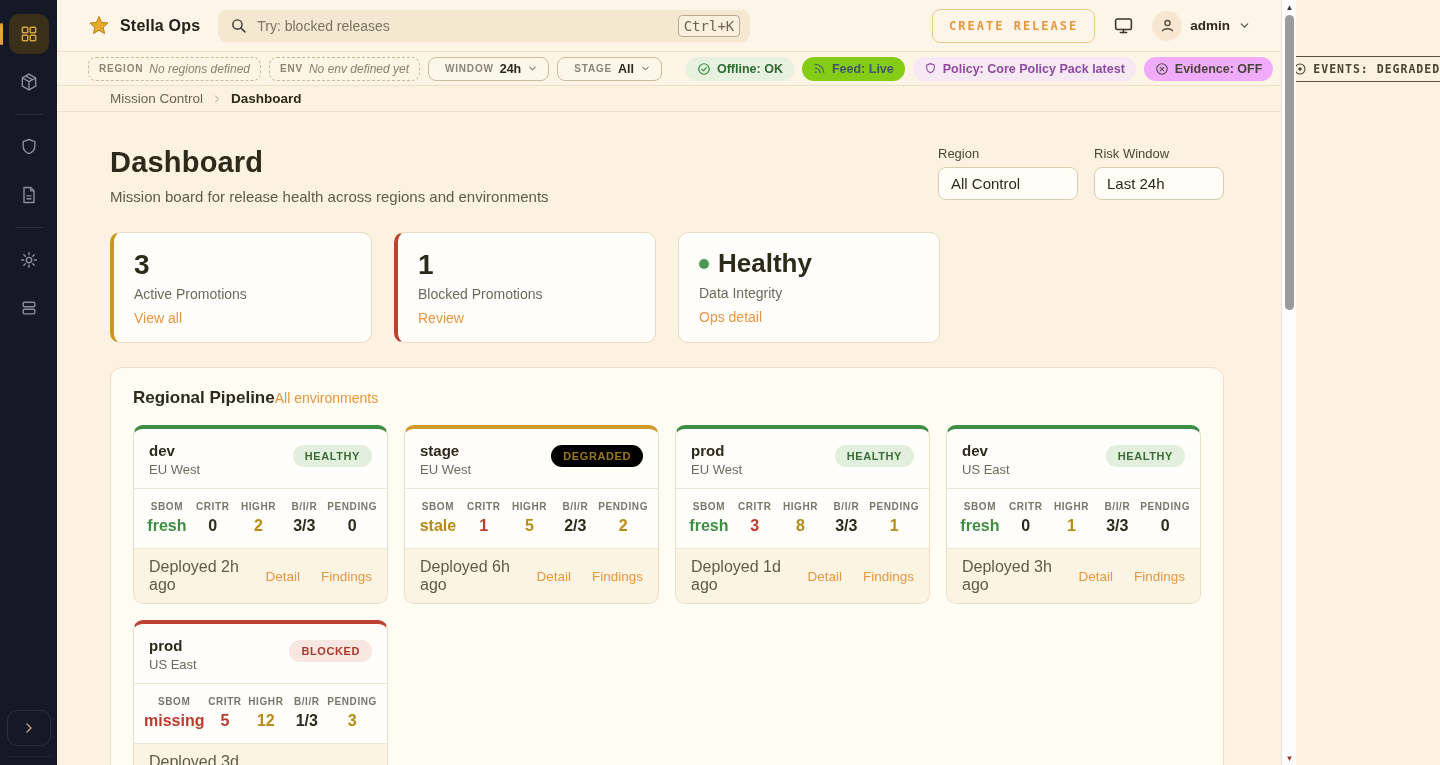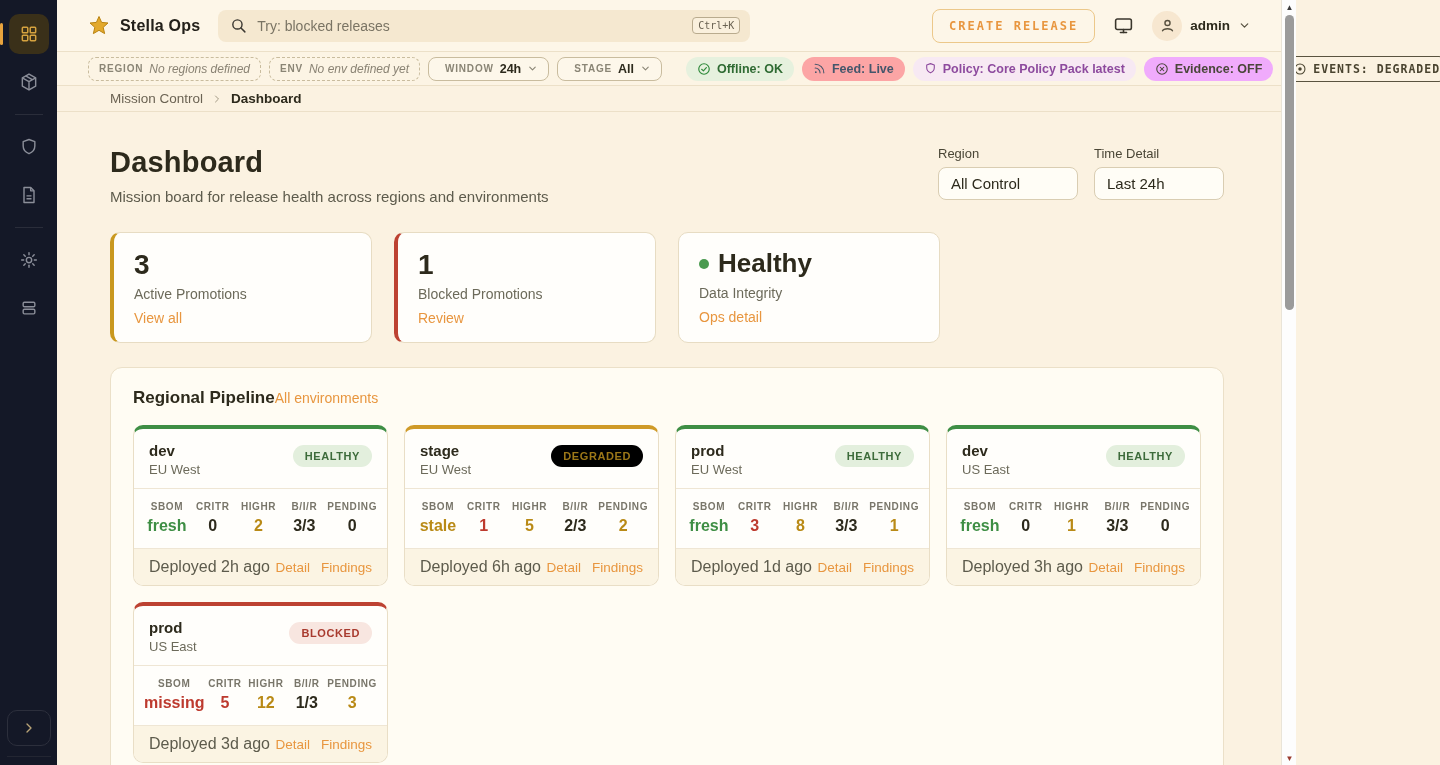--- a/index.html
+++ b/index.html
@@ -19,42 +19,42 @@
 
   
   .main { width:1224px; display:flex; flex-direction:column; height:765px; }
 
   
   .topbar { height:52px; background:#fdf6e8; border-bottom:1px solid #ece0c8; display:flex; align-items:center; padding:0 30px; flex-shrink:0; gap:18px; }
   .brand { display:flex; align-items:center; gap:9px; }
   .brand-title { font-size:16px; font-weight:bold; color:#23201a; letter-spacing:.2px; }
   .searchbar { width:532px; height:32px; background:#f5e8d0; border-radius:8px; display:flex; align-items:center; padding:0 10px 0 12px; gap:10px; cursor:text; }
   .search-placeholder { color:#7a7464; font-size:14px; flex:1; }
-  .kbd { font-family:"DejaVu Sans Mono", monospace; font-size:10px; color:#6b6353; border:1px solid #b9ab8e; border-radius:4px; padding:2px 5px; background:#faf0dd; }
+  .kbd { font-family:"DejaVu Sans Mono", monospace; font-size:14px; color:#6b6353; border:1px solid #b9ab8e; border-radius:4px; padding:2px 5px; background:#faf0dd; }
   .topbar-right { margin-left:auto; display:flex; align-items:center; gap:18px; }
   .create-release { font-family:"DejaVu Sans Mono", monospace; font-size:12px; font-weight:bold; letter-spacing:2px; color:#e8963f; background:transparent; border:1px solid #ecc88a; border-radius:8px; padding:9px 16px; cursor:pointer; }
   .icon-btn { background:none; border:none; color:#3a362c; cursor:pointer; display:flex; align-items:center; }
   .user-chip { display:flex; align-items:center; gap:8px; cursor:pointer; }
   .avatar { width:30px; height:30px; border-radius:50%; background:#f7e7d0; display:flex; align-items:center; justify-content:center; color:#57503f; }
   .user-name { font-size:13.5px; font-weight:bold; color:#2d2a1c; }
   .user-chevron { color:#55503f; display:flex; }
 
   
   .contextbar { height:34px; background:#fcf4e4; border-bottom:1px solid #ece0c8; display:flex; align-items:center; padding:0 16px 0 31px; gap:8px; flex-shrink:0; white-space:nowrap; }
   .ctx-pill { display:flex; align-items:center; gap:6px; border-radius:8px; padding:4px 10px; font-size:12px; cursor:pointer; }
   .ctx-pill.dashed { border:1px dashed #c9bc9e; }
   .ctx-pill.solid { border:1px solid #c9bc9e; background:#fdf7ea;padding-left:16px; }
   .ctx-label { font-size:10px; font-weight:bold; letter-spacing:.8px; color:#8a8575; }
   .ctx-empty { font-style:italic; color:#8a8374; font-size:12px; }
   .ctx-value { font-size:12.5px; font-weight:bold; color:#2d2a1c; }
   .ctx-chevron { color:#8a8575; display:flex; }
   .vert-div { width:1px; height:18px; background:#d8cbae; margin:0 4px; }
   .badge { display:flex; align-items:center; gap:6px; border-radius:999px; padding:5px 11px; font-size:12.5px; font-weight:bold; }
   .badge-green { background:#e6f1de; color:#2f6b33; }
-  .badge-slate { background:#fca5a5; color:#44566b;text-align:right; }
+  .badge-slate { background:#84cc16; color:#44566b;text-align:right; }
   .badge-purple { background:#f7e9f3; color:#8d4a9e; }
   .badge-gray { background:#f0abfc; color:#4a463a; }
   .badge-events { background:transparent; border:1px solid #5a5440; color:#4a4430; font-family:"DejaVu Sans Mono", monospace; font-size:11.5px; letter-spacing:1px; }
 
   
   .breadcrumb { height:26px; border-bottom:1px solid #ece0c8; display:flex; align-items:center; gap:8px; padding:0 0 0 53px; font-size:13.5px; flex-shrink:0; background:#fbf2e1; }
   .crumb { color:#6b6353; cursor:pointer; }
   .crumb-sep { color:#a39a85; display:flex; }
   .crumb-current { color:#2d2a1c; font-weight:bold; }
 
@@ -102,21 +102,21 @@
   .pcard-stats { border-top:1px solid #efe6d4; display:flex; padding:12px 10px 13px; }
   .stat-col { flex:1; text-align:center; }
   .stat-col-label { display:block; font-size:10px; letter-spacing:.6px; color:#79766a; font-weight:bold; }
   .stat-col-value { display:block; margin-top:5px; font-size:16px; font-weight:bold; color:#2d2a1c; }
   .v-green { color:#3e8e44; }
   .v-amber { color:#b98a16; }
   .v-red { color:#bd3a2e; }
   .v-dark { color:#2d2a1c; }
   .pcard-foot { border-top:1px solid #efe6d4; background:#fbf4e3; display:flex; justify-content:space-between; align-items:center; padding:9px 15px; margin-top:auto; }
   .deployed { font-size:16px; color:#5d5b4c; }
-  .foot-links { display:flex; gap:11px; }
+  .foot-links { display:flex; gap:21px; }
   .foot-link { font-size:13.5px; color:#e8963f; cursor:pointer; text-decoration:none; }
 
   
   .scrollbar { width:15px; height:765px; background:#fdfdfd; border-left:1px solid #e9e4d8; flex-shrink:0; position:relative; }
   .sb-arrow { position:absolute; left:0; width:15px; display:flex; justify-content:center; font-size:8px; }
   .sb-up { top:3px; color:#3a3a3a; }
   .sb-down { bottom:2px; color:#993a2e; }
   .sb-thumb { position:absolute; left:3px; top:15px; width:9px; height:295px; background:#9b9b9b; border-radius:5px; cursor:pointer; }
 
   svg { display:block; }
@@ -342,21 +342,21 @@
         <div>
           <h1 class="page-title">Dashboard</h1>
           <p class="page-subtitle">Mission board for release health across regions and environments</p>
         </div>
         <div class="page-filters">
           <div>
             <div class="pfilter-label">Region</div>
             <div class="pselect">All Control</div>
           </div>
           <div>
-            <div class="pfilter-label">Time Detail</div>
+            <div class="pfilter-label">Risk Window</div>
             <div class="pselect narrow">Last 24h</div>
           </div>
         </div>
       </div>
 
       <div class="stats-row">
         <div class="stat-card acc-amber">
           <div class="stat-value">3</div>
           <div class="stat-label">Active Promotions</div>
           <a class="stat-link">View all</a>

